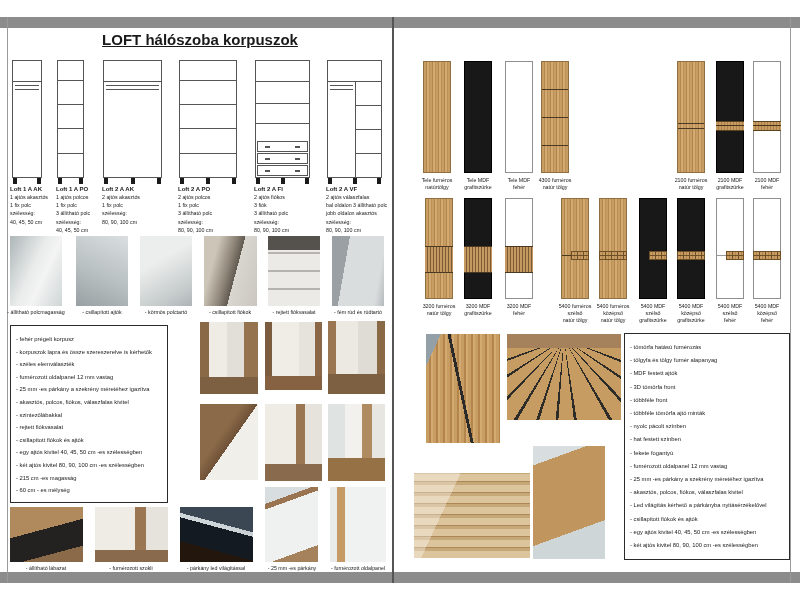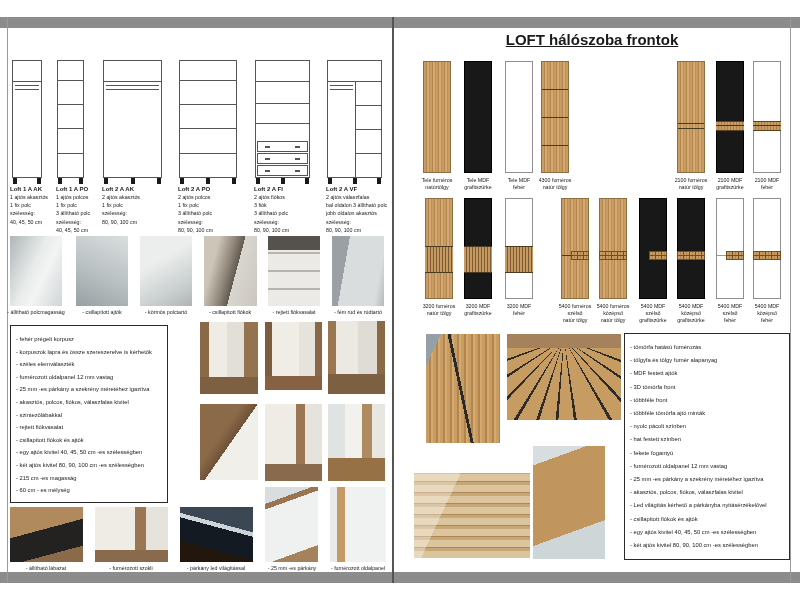--- a/index.html
+++ b/index.html
@@ -77,20 +77,21 @@
 </head>
 <body>
 
 <div class="canvas">
   <div class="bar" style="top:17px"></div>
   <div class="bar" style="top:572px"></div>
   <div class="edge" style="left:7px"></div>
   <div class="edge" style="left:790px"></div>
   <div class="divider"></div>
 
+  <div class="ptitle" style="left:8px;width:384px">LOFT hálószoba korpuszok</div>
 
   <div class="cab" style="left:12px;top:60px;width:30px;height:118px">
     <div class="shelf" style="top:20px"></div>
     <div class="rod" style="top:24px"></div>
   </div>
   <div class="feet" style="left:13px;width:28px">
       <span class="foot"></span>
       <span class="foot"></span>
     </div>
 
@@ -244,21 +245,20 @@
   <div class="ph g11" style="left:95px;top:507px;width:73px;height:55px"></div>
   <div class="ph g15" style="left:180px;top:507px;width:73px;height:55px"></div>
   <div class="ph g16" style="left:265px;top:487px;width:53px;height:75px"></div>
   <div class="ph g17" style="left:330px;top:487px;width:56px;height:75px"></div>
   <div class="cap" style="left:6px;top:565px;width:80px">- állítható lábazat</div>
   <div class="cap" style="left:91px;top:565px;width:80px">- furnérozott szokli</div>
   <div class="cap" style="left:176px;top:565px;width:80px">- párkány led világítással</div>
   <div class="cap" style="left:261px;top:565px;width:62px">- 25 mm -es párkány</div>
   <div class="cap" style="left:326px;top:565px;width:64px">- furnérozott oldalpanel</div>
 
-  <div class="ptitle" style="left:393px;width:398px">LOFT hálószoba frontok</div>
 
   <div class="panel wood" style="left:423px;top:61px;height:112px"></div>
   <div class="panel blackp" style="left:464px;top:61px;height:112px"></div>
   <div class="panel whitep" style="left:505px;top:61px;height:112px"></div>
   <div class="panel wood" style="left:541px;top:61px;height:112px">
     <div class="hl" style="top:27px"></div>
       <div class="hl" style="top:55px"></div>
       <div class="hl" style="top:83px"></div>
   </div>
   <div class="panel wood" style="left:677px;top:61px;height:112px">

